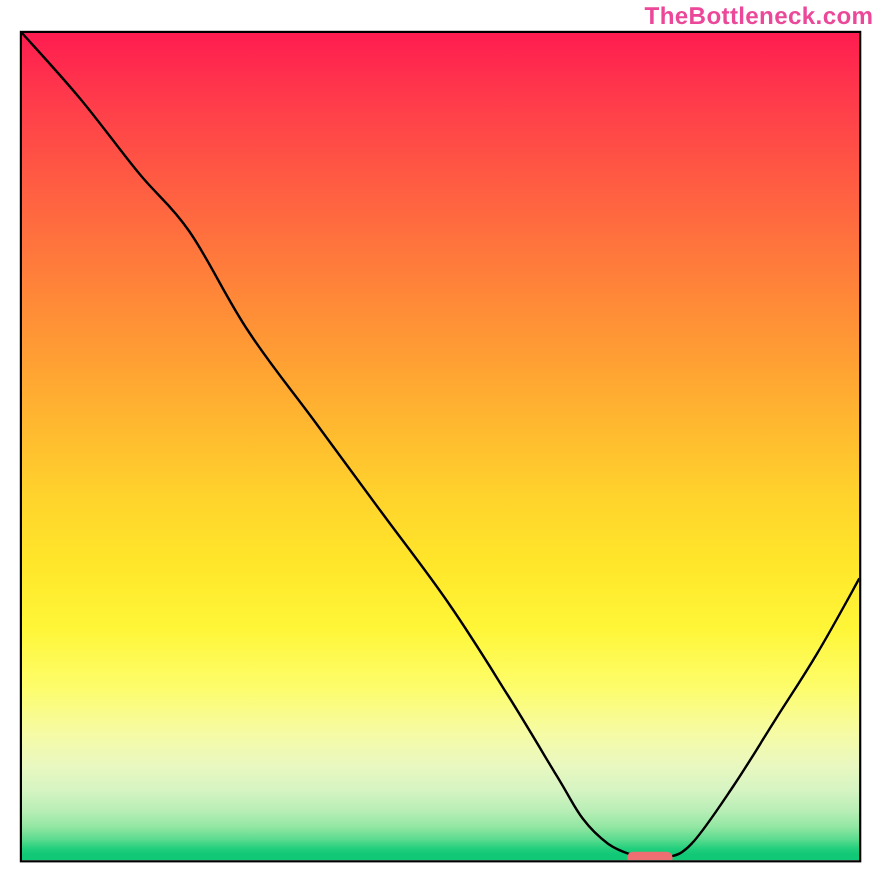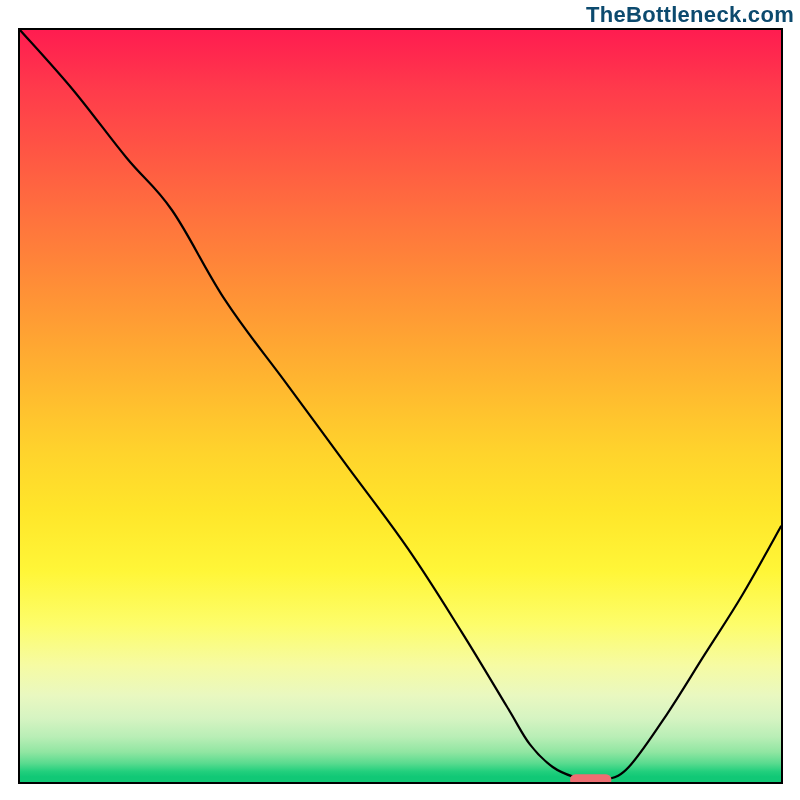--- a/index.html
+++ b/index.html
@@ -15,21 +15,21 @@
     position: relative;
     width: 800px;
     height: 800px;
   }
   .watermark {
     position: absolute;
     top: 2px;
     right: 6px;
     font-size: 22px;
     font-weight: 600;
-    color: #0c4a6e;
+    color: #ec4899;
     letter-spacing: 0.3px;
     z-index: 10;
   }
   .plot {
     position: absolute;
     left: 18px;
     top: 28px;
     width: 765px;
     height: 756px;
     border: 2px solid #000;

